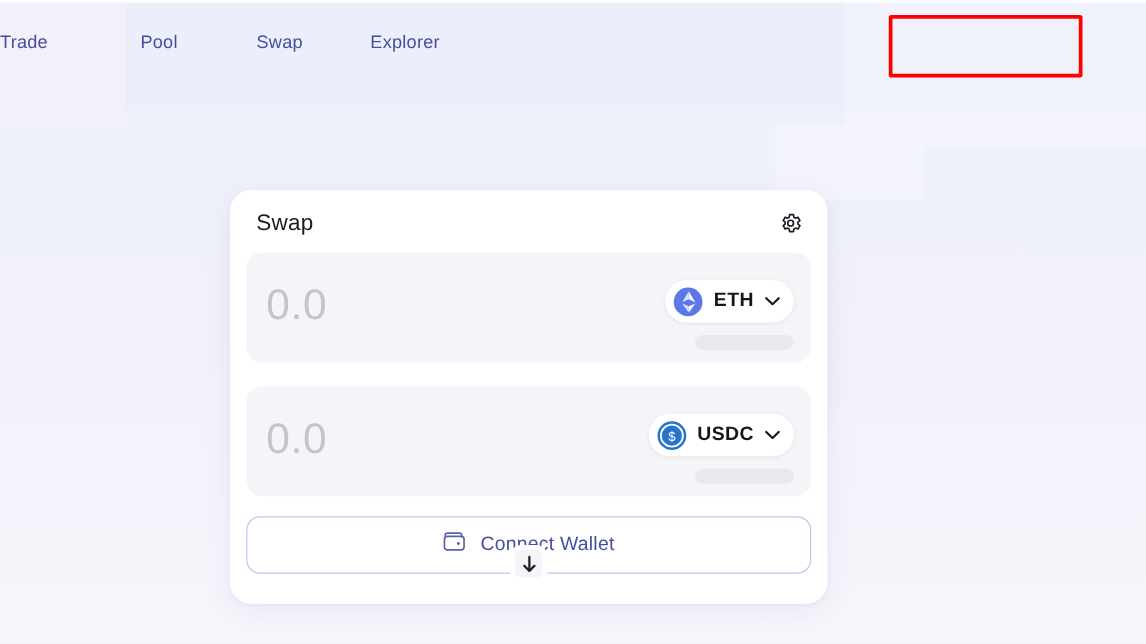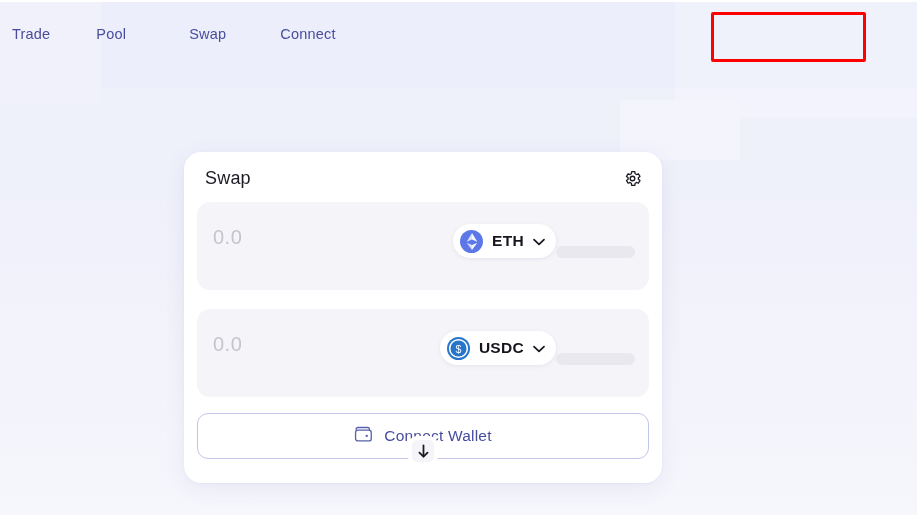--- a/index.html
+++ b/index.html
@@ -58,22 +58,22 @@
     display: flex; align-items: center;
     position: absolute; left: -33px; top: 26px;
   }
   .nav-link {
     font-size: 14.5px;
     color: #474d9e;
     letter-spacing: 0.2px;
     cursor: pointer;
     white-space: nowrap;
   }
-  .nav-link.n0 { margin-left: 45px; }
-  .nav-link.n1 { margin-left: 46px; }
+  .nav-link.n0 { margin-left: 33px; }
+  .nav-link.n1 { margin-left: 74px; }
   .nav-link.n2 { margin-left: 63px; }
   .nav-link.n3 { margin-left: 54px; }
 
   
   .nav-right {
     position: absolute; right: 0; top: 0; height: 76px;
     display: flex; align-items: center;
   }
 
   .highlight-box {
@@ -108,26 +108,26 @@
   .token-row {
     position: relative;
     background: #f5f5f9;
     border-radius: 13px;
     height: 88px;
     display: flex; align-items: flex-start;
     padding: 22px 14px 0 16px;
     justify-content: space-between;
   }
   .amount-placeholder {
-    font-size: 20px; color: #c4c4cc; letter-spacing: 0.5px;
+    font-size: 34px; color: #c4c4cc; letter-spacing: 0.5px;
     line-height: 1; padding-top: 3px;
     cursor: text;
   }
 
-  .token-side { display: flex; flex-direction: row; align-items: flex-end; }
+  .token-side { display: flex; flex-direction: column; align-items: flex-end; }
 
   .token-pill {
     display: flex; align-items: center; gap: 9px;
     background: #ffffff;
     border-radius: 17px;
     height: 34px;
     padding: 0 11px 0 7px;
     box-shadow: 0 1px 4px rgba(60,60,110,0.10);
     cursor: pointer;
   }
@@ -184,21 +184,21 @@
   <div class="bg-faint-a"></div>
   <div class="bg-faint-b"></div>
 </div>
 
 <div id="topbar">
 
   <div class="nav-links">
     <div class="nav-link n0">Trade</div>
     <div class="nav-link n1">Pool</div>
     <div class="nav-link n2">Swap</div>
-    <div class="nav-link n3">Connect</div>
+    <div class="nav-link n3">Explorer</div>
   </div>
 
   <div class="nav-right">
 
     
 
     
 
     
 

